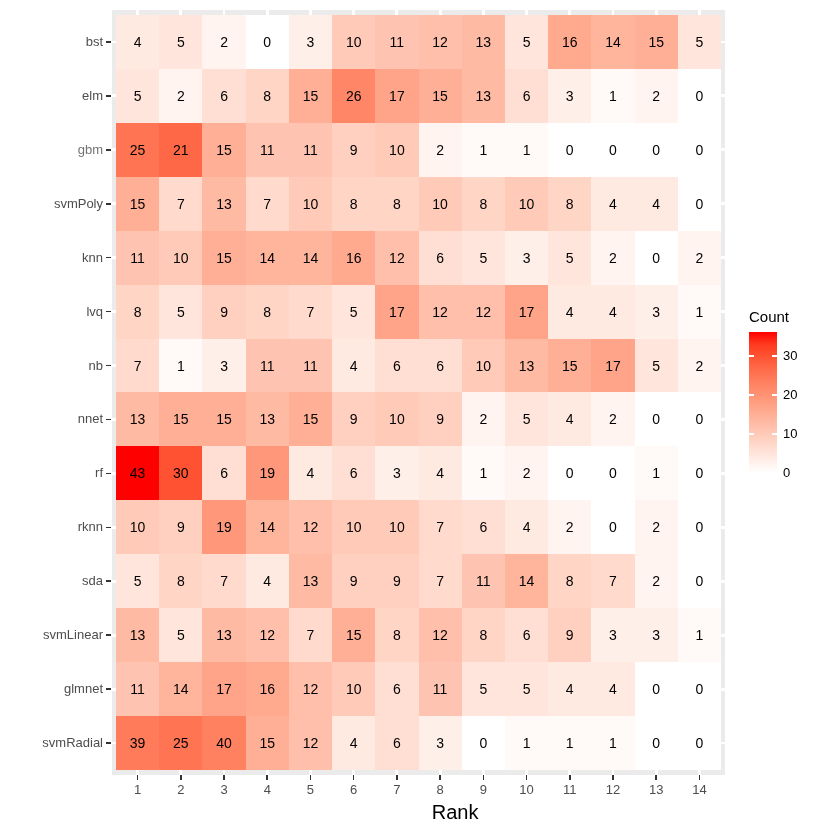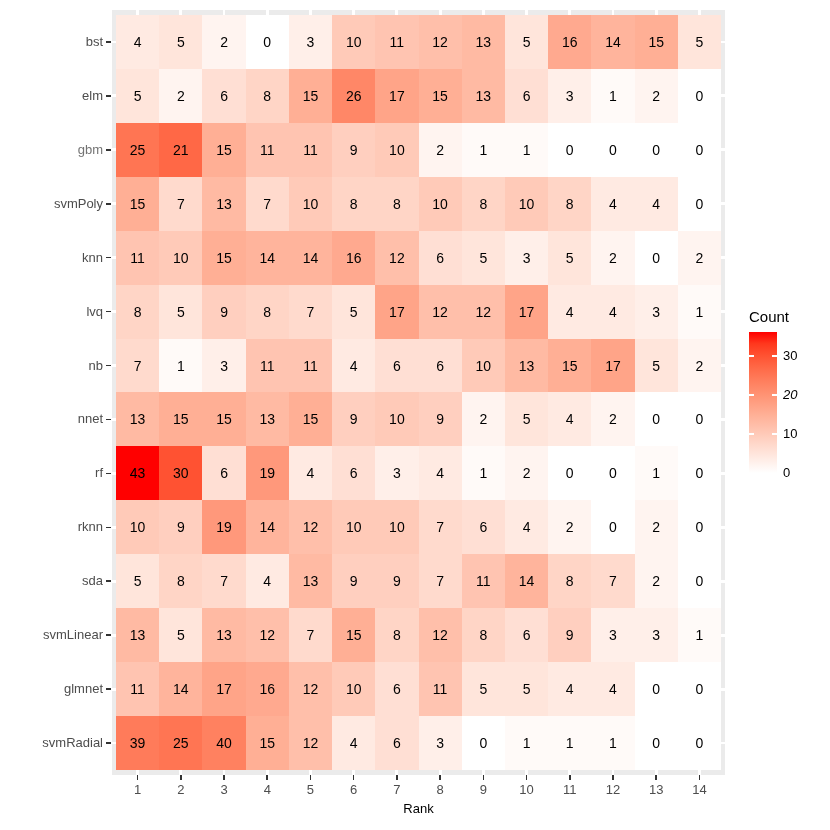--- a/index.html
+++ b/index.html
@@ -61,23 +61,23 @@
     width: 34px;
     height: 16px;
     line-height: 16px;
     text-align: center;
     font-size: 13px;
     color: #4d4d4d;
   }
 
   .axis-title {
     position: absolute;
-    font-size: 13px;
+    font-size: 20px;
     color: #000000;
-    text-align: center;
+    text-align: right;
   }
 
   .legend {
     position: absolute;
     left: 744px;
     top: 304px;
     width: 86px;
     height: 190px;
   }
 
@@ -827,21 +827,21 @@
 
   <div class="legend">
     <div class="legend-title">Count</div>
     <div class="legend-bar" id="legend-bar" style="background: linear-gradient(rgb(255, 0, 0) 0%, rgb(255, 56, 29) 8.3%, rgb(255, 82, 50) 16.7%, rgb(255, 104, 70) 25%, rgb(255, 123, 90) 33.3%, rgb(255, 141, 109) 41.7%, rgb(255, 158, 129) 50%, rgb(255, 175, 149) 58.3%, rgb(255, 191, 170) 66.7%, rgb(255, 207, 191) 75%, rgb(255, 223, 212) 83.3%, rgb(255, 239, 233) 91.7%, rgb(255, 255, 255) 100%);"></div>
     <div id="legend-marks">
         <div class="legend-tickmark" style="top: 50.5px; width: 5px; left: 5px;"></div>
         <div class="legend-tickmark" style="top: 50.5px; width: 5px; left: 28px;"></div>
         <div class="legend-label" style="top: 43.5px;">30</div>
         <div class="legend-tickmark" style="top: 89.6667px; width: 5px; left: 5px;"></div>
         <div class="legend-tickmark" style="top: 89.6667px; width: 5px; left: 28px;"></div>
-        <div class="legend-label" style="top: 82.6667px; font-style: italic;">20</div>
+        <div class="legend-label" style="top: 82.6667px;">20</div>
         <div class="legend-tickmark" style="top: 128.833px; width: 5px; left: 5px;"></div>
         <div class="legend-tickmark" style="top: 128.833px; width: 5px; left: 28px;"></div>
         <div class="legend-label" style="top: 121.833px;">10</div>
         <div class="legend-label" style="top: 161px;">0</div>
       </div>
   </div>
 
 </div>
 
 </body></html>

